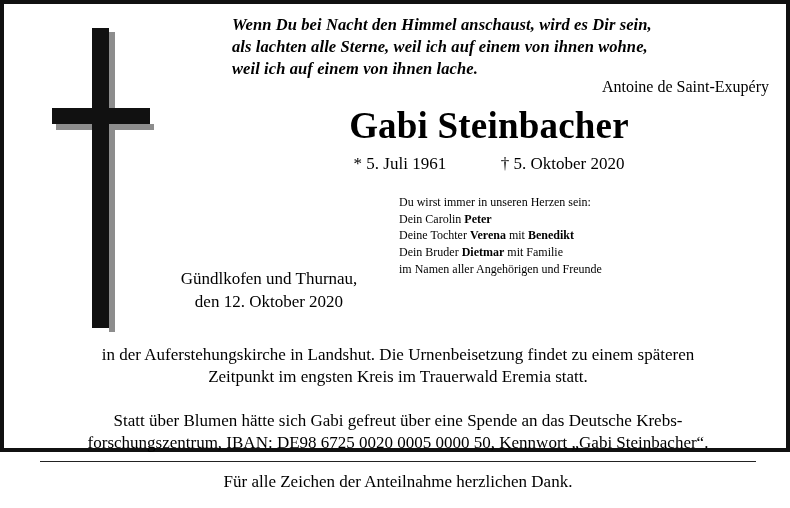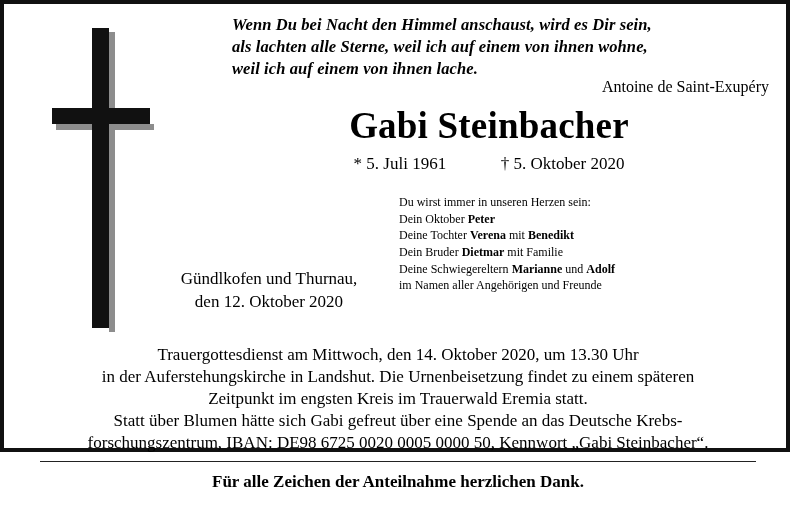--- a/index.html
+++ b/index.html
@@ -175,21 +175,20 @@
   }
 
   
   .thanks {
     position: absolute;
     left: 20px;
     top: 468px;
     width: 748px;
     text-align: center;
     font-size: 17px;
-    font-weight: bold;
   }
 </style>
 </head>
 <body>
 
 <div class="obituary">
   <div class="inner">
 
     <div class="cross-wrap">
       <div class="cross-shadow-v"></div>
@@ -213,29 +212,27 @@
       <span>† 5. Oktober 2020</span>
     </div>
 
     <div class="place">
       <span class="place-line">Gündlkofen und Thurnau,</span>
       <span class="place-line">den 12. Oktober 2020</span>
     </div>
 
     <div class="family">
       <span class="family-line">Du wirst immer in unseren Herzen sein:</span>
-      <span class="family-line"><span>Dein Oktober </span><b>Peter</b><span></span><b></b><span></span></span>
+      <span class="family-line"><span>Dein Carolin </span><b>Peter</b><span></span><b></b><span></span></span>
       <span class="family-line"><span>Deine Tochter </span><b>Verena</b><span> mit </span><b>Benedikt</b><span></span></span>
       <span class="family-line"><span>Dein Bruder </span><b>Dietmar</b><span> mit Familie</span><b></b><span></span></span>
-      <span class="family-line"><span>Deine Schwiegereltern </span><b>Marianne</b><span> und </span><b>Adolf</b><span></span></span>
       <span class="family-line">im Namen aller Angehörigen und Freunde</span>
     </div>
 
     <div class="service">
-      <span class="service-line">Trauergottesdienst am Mittwoch, den 14. Oktober 2020, um 13.30 Uhr</span>
       <span class="service-line">in der Auferstehungskirche in Landshut. Die Urnenbeisetzung findet zu einem späteren</span>
       <span class="service-line">Zeitpunkt im engsten Kreis im Trauerwald Eremia statt.</span>
     </div>
 
     <div class="donation">
       <span class="donation-line">Statt über Blumen hätte sich Gabi gefreut über eine Spende an das Deutsche Krebs-</span>
       <span class="donation-line">forschungszentrum, IBAN: DE98 6725 0020 0005 0000 50, Kennwort „Gabi Steinbacher“.</span>
     </div>
 
     <div class="divider"></div>

